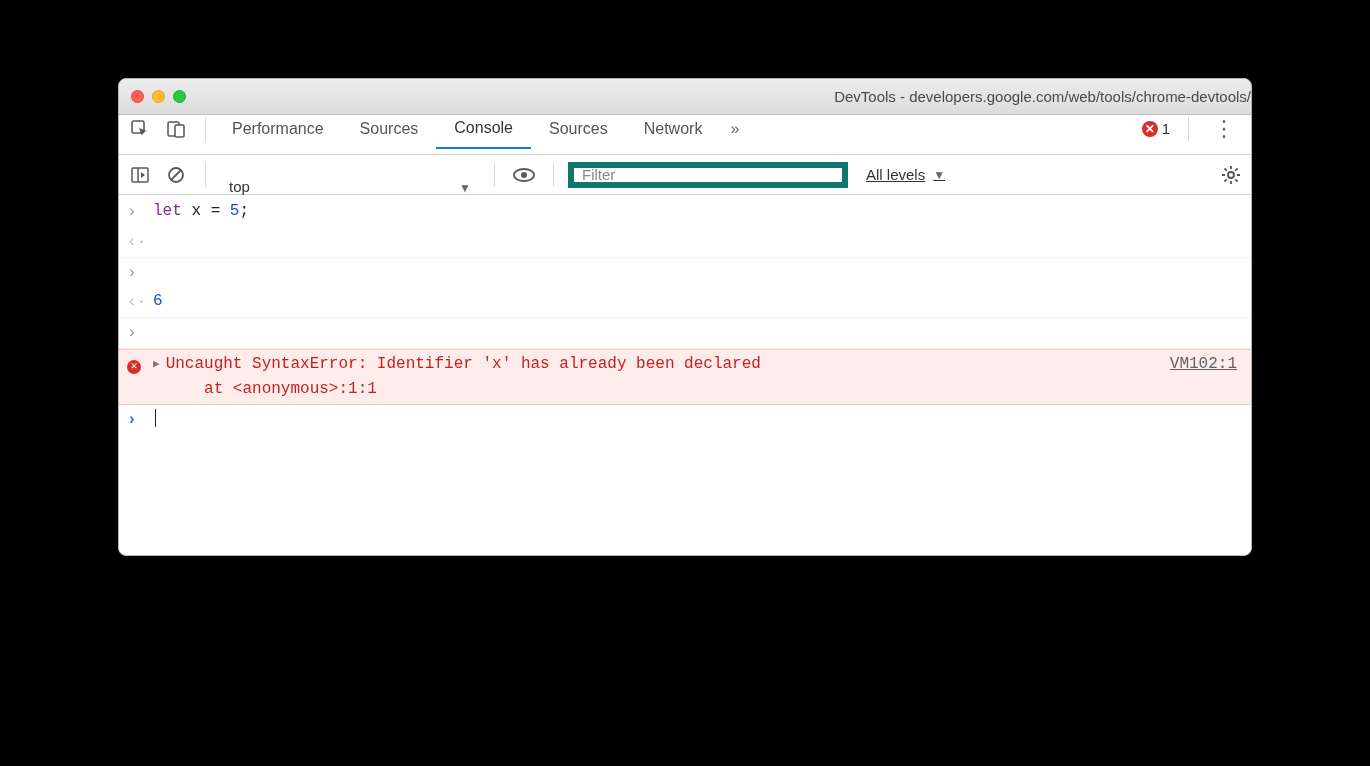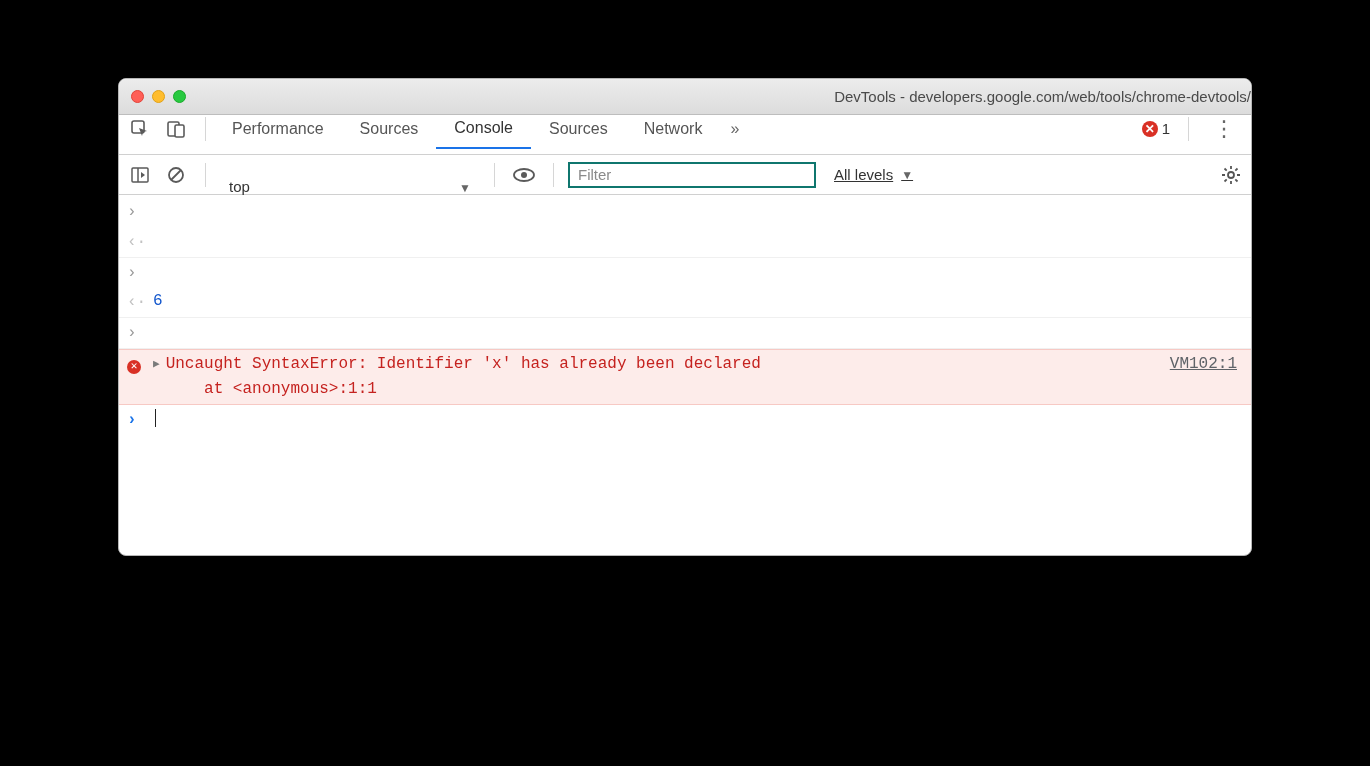--- a/index.html
+++ b/index.html
@@ -86,22 +86,22 @@
     gap: 6px;
   }
   .context-select {
     display:flex; align-items:flex-end; justify-content:space-between;
     border:1px solid transparent;
     height:28px; padding: 0 8px; min-width: 260px;
     color:#333; cursor:pointer;margin-top:15px;
   }
   .context-select .chev { color:#666; font-size:12px; }
   .filter-input {
-    height: 26px; width: 248px;
-    border: 2px solid #0f766e;
+    height: 26px; width: 280px;
+    border: 6px solid #0f766e;
     padding: 0 8px;
     font-size: 15px; color:#333;
     background:#fff;
   }
   .filter-input::placeholder { color:#8a8a8a; }
   .levels { display:flex; align-items:center; gap:8px; color:#333; cursor:pointer; padding-left:12px;text-decoration:underline;}
   .gear { margin-left:auto; color:#555; cursor:pointer; }
   
   .console {
     font-family: Menlo, Consolas, "Courier New", monospace;
@@ -261,20 +261,21 @@
             <line x1="14.3" y1="5.7" x2="16.5" y2="3.5"></line>
           </g>
         </svg>
     </div>
   </div>
 
   <div class="console">
 
     <div class="row noborder">
       <div class="gutter in">›</div>
+      <div class="content" id="line0"><span class="kw">let</span><span class="txt"> x </span><span class="txt">= </span><span class="nm">5</span><span class="txt">;</span></div>
     </div>
     <div class="row">
       <div class="gutter out">‹·</div>
     </div>
     <div class="row noborder">
       <div class="gutter in">›</div>
     </div>
     <div class="row">
       <div class="gutter out">‹·</div>
       <div class="content" id="line3"><span class="nm">6</span></div>

